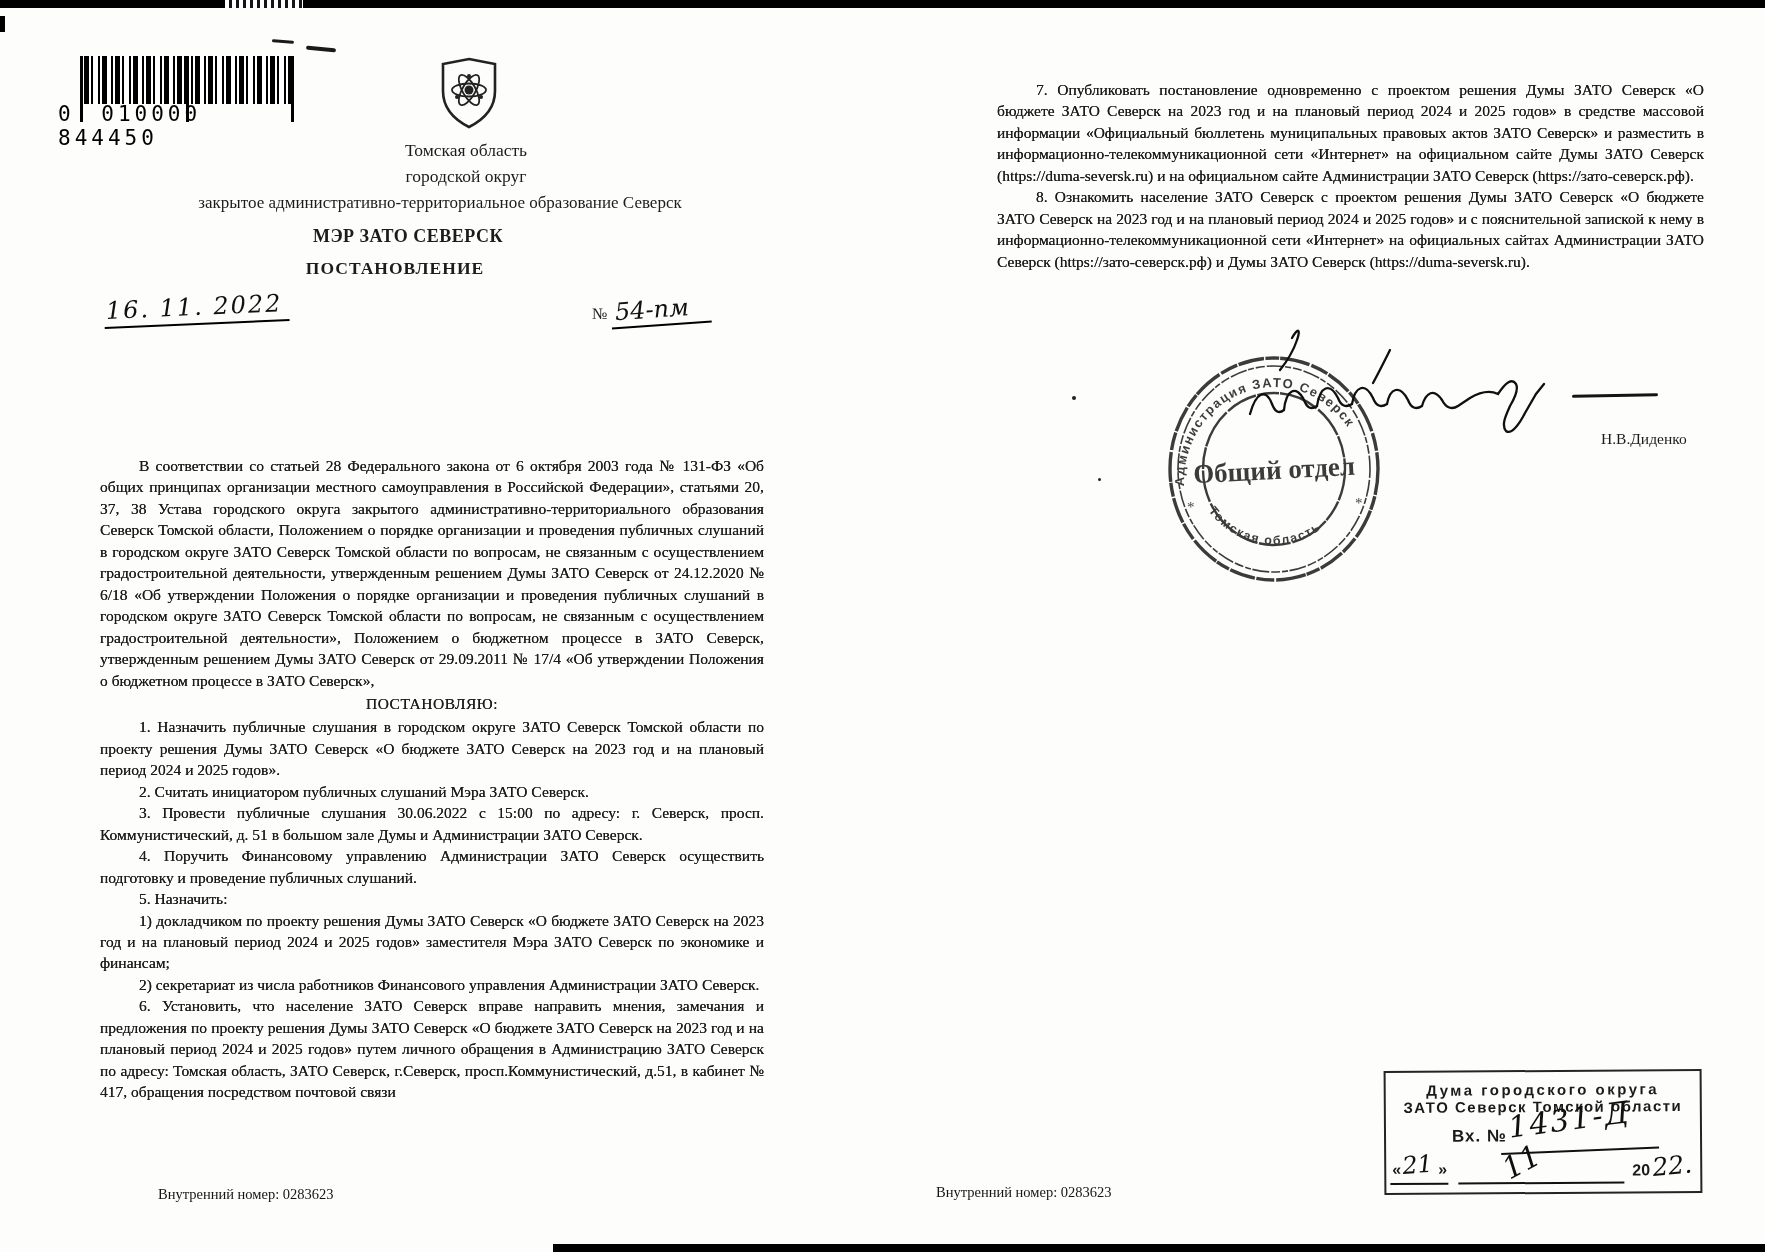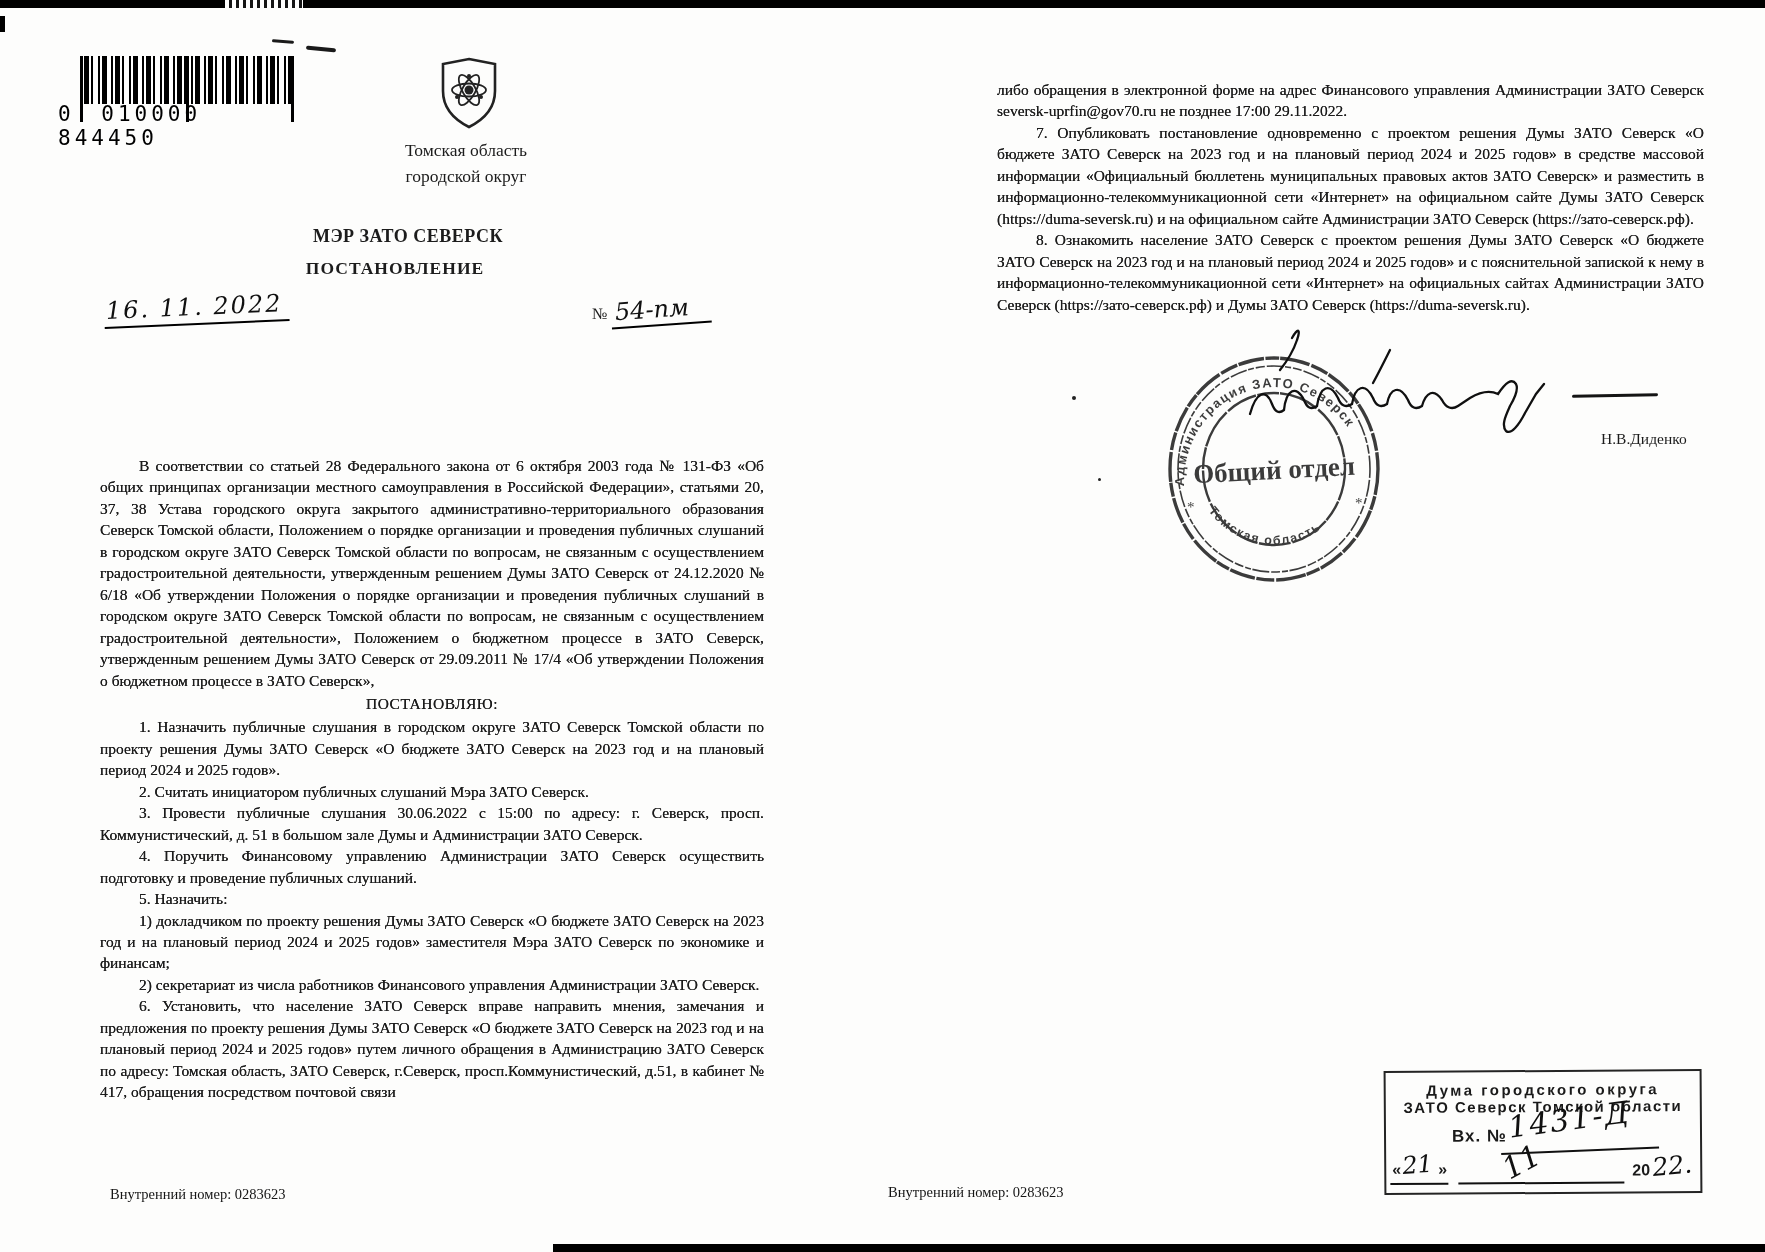--- a/index.html
+++ b/index.html
@@ -35,21 +35,21 @@
 
   .subject{left:170px;top:371px;width:600px;text-align:center;
     font-size:15.5px;line-height:23.5px;}
 
   
   .bodycol p{margin:0;text-align:justify;text-indent:39px;font-size:15.5px;line-height:21.45px;
     text-shadow:0 0 .35px #222;}
   .bodycol p.center{text-align:center;text-indent:0;letter-spacing:.5px;}
   .bodycol p.noindent{text-indent:0;}
 
-  .footnote{font-size:14.5px;color:#151515;}
+  .footnote{font-size:14.5px;color:#151515;margin-left:48px;}
 
   
   .round-stamp{left:1158px;top:350px;width:232px;height:238px;opacity:.87;filter:blur(.3px);}
   
   .sig{left:1180px;top:322px;}
   .sig-dash{left:1572px;top:394px;width:86px;height:3px;background:#141414;
     border-radius:2px;transform:rotate(-1.2deg);}
   .sig-name{left:1601px;top:410px;font-size:15.5px;margin-top:20px;}
 
   
@@ -95,20 +95,21 @@
     <ellipse cx="31" cy="34" rx="17" ry="6.5" fill="none" stroke="#222" stroke-width="1.8"></ellipse>
     <ellipse cx="31" cy="34" rx="17" ry="6.5" fill="none" stroke="#222" stroke-width="1.8" transform="rotate(60 31 34)"></ellipse>
     <ellipse cx="31" cy="34" rx="17" ry="6.5" fill="none" stroke="#222" stroke-width="1.8" transform="rotate(-60 31 34)"></ellipse>
     <circle cx="31" cy="20" r="2" fill="#222"></circle>
     <circle cx="19" cy="41" r="2" fill="#222"></circle>
     <circle cx="43" cy="41" r="2" fill="#222"></circle>
   </svg>
 
   <div class="abs hline" style="left:160px;top:140px;width:612px;">Томская область</div>
   <div class="abs hline" style="left:160px;top:166px;width:612px;">городской округ</div>
+  <div class="abs hline" style="left:134px;top:193px;width:612px;font-size:17px;">закрытое административно-территориальное образование Северск</div>
   <div class="abs hbold" style="left:95px;top:258px;width:600px;font-size:17.5px;letter-spacing:1px;">ПОСТАНОВЛЕНИЕ</div>
   <div class="abs hbold" style="left:108px;top:226px;width:600px;font-size:18px;letter-spacing:.5px;">МЭР ЗАТО СЕВЕРСК</div>
 
   <div class="abs hand dateline" style="left:104px;top:293px;">16. 11. 2022</div>
   <div class="abs numline" style="left:592px;top:297px;">
     <span>№</span>
     <span class="hand num-hand">54-пм</span>
   </div>
 
 
@@ -121,21 +122,20 @@
     <p>4. Поручить Финансовому управлению Администрации ЗАТО Северск осуществить подготовку и проведение публичных слушаний.</p>
     <p>5. Назначить:</p>
     <p>1) докладчиком по проекту решения Думы ЗАТО Северск «О бюджете ЗАТО Северск на 2023 год и на плановый период 2024 и 2025 годов» заместителя Мэра ЗАТО Северск по экономике и финансам;</p>
     <p>2) секретариат из числа работников Финансового управления Администрации ЗАТО Северск.</p>
     <p>6. Установить, что население ЗАТО Северск вправе направить мнения, замечания и предложения по проекту решения Думы ЗАТО Северск «О бюджете ЗАТО Северск на 2023 год и на плановый период 2024 и 2025 годов» путем личного обращения в Администрацию ЗАТО Северск по адресу: Томская область, ЗАТО Северск, г.Северск, просп.Коммунистический, д.51, в кабинет № 417, обращения посредством почтовой связи</p>
   </div>
 
   <div class="abs footnote" style="left:110px;top:1186px;">Внутренний номер: 0283623</div>
 
   <div class="abs bodycol" style="left:997px;top:79px;width:707px;">
-    <p class="noindent">либо обращения в электронной форме на адрес Финансового управления Администрации ЗАТО Северск seversk-uprfin@gov70.ru не позднее 17:00 29.11.2022.</p>
     <p>7. Опубликовать постановление одновременно с проектом решения Думы ЗАТО Северск «О бюджете ЗАТО Северск на 2023 год и на плановый период 2024 и 2025 годов» в средстве массовой информации «Официальный бюллетень муниципальных правовых актов ЗАТО Северск» и разместить в информационно-телекоммуникационной сети «Интернет» на официальном сайте Думы ЗАТО Северск (https://duma-seversk.ru) и на официальном сайте Администрации ЗАТО Северск (https://зато-северск.рф).</p>
     <p>8. Ознакомить население ЗАТО Северск с проектом решения Думы ЗАТО Северск «О бюджете ЗАТО Северск на 2023 год и на плановый период 2024 и 2025 годов» и с пояснительной запиской к нему в информационно-телекоммуникационной сети «Интернет» на официальных сайтах Администрации ЗАТО Северск (https://зато-северск.рф) и Думы ЗАТО Северск (https://duma-seversk.ru).</p>
   </div>
 
   <svg class="abs round-stamp" viewBox="0 0 232 238">
     <defs>
       <path id="arcTop" d="M 28,152 A 90,95 0 1 1 204,152" fill="none"></path>
       <path id="arcBottom" d="M 38,138 A 84,90 0 0 0 194,138" fill="none"></path>
     </defs>
     <ellipse cx="116" cy="119" rx="104" ry="111" fill="none" stroke="#1f1f1f" stroke-width="3.4" stroke-dasharray="26 1.5 14 1 30 2 18 1.5"></ellipse>

